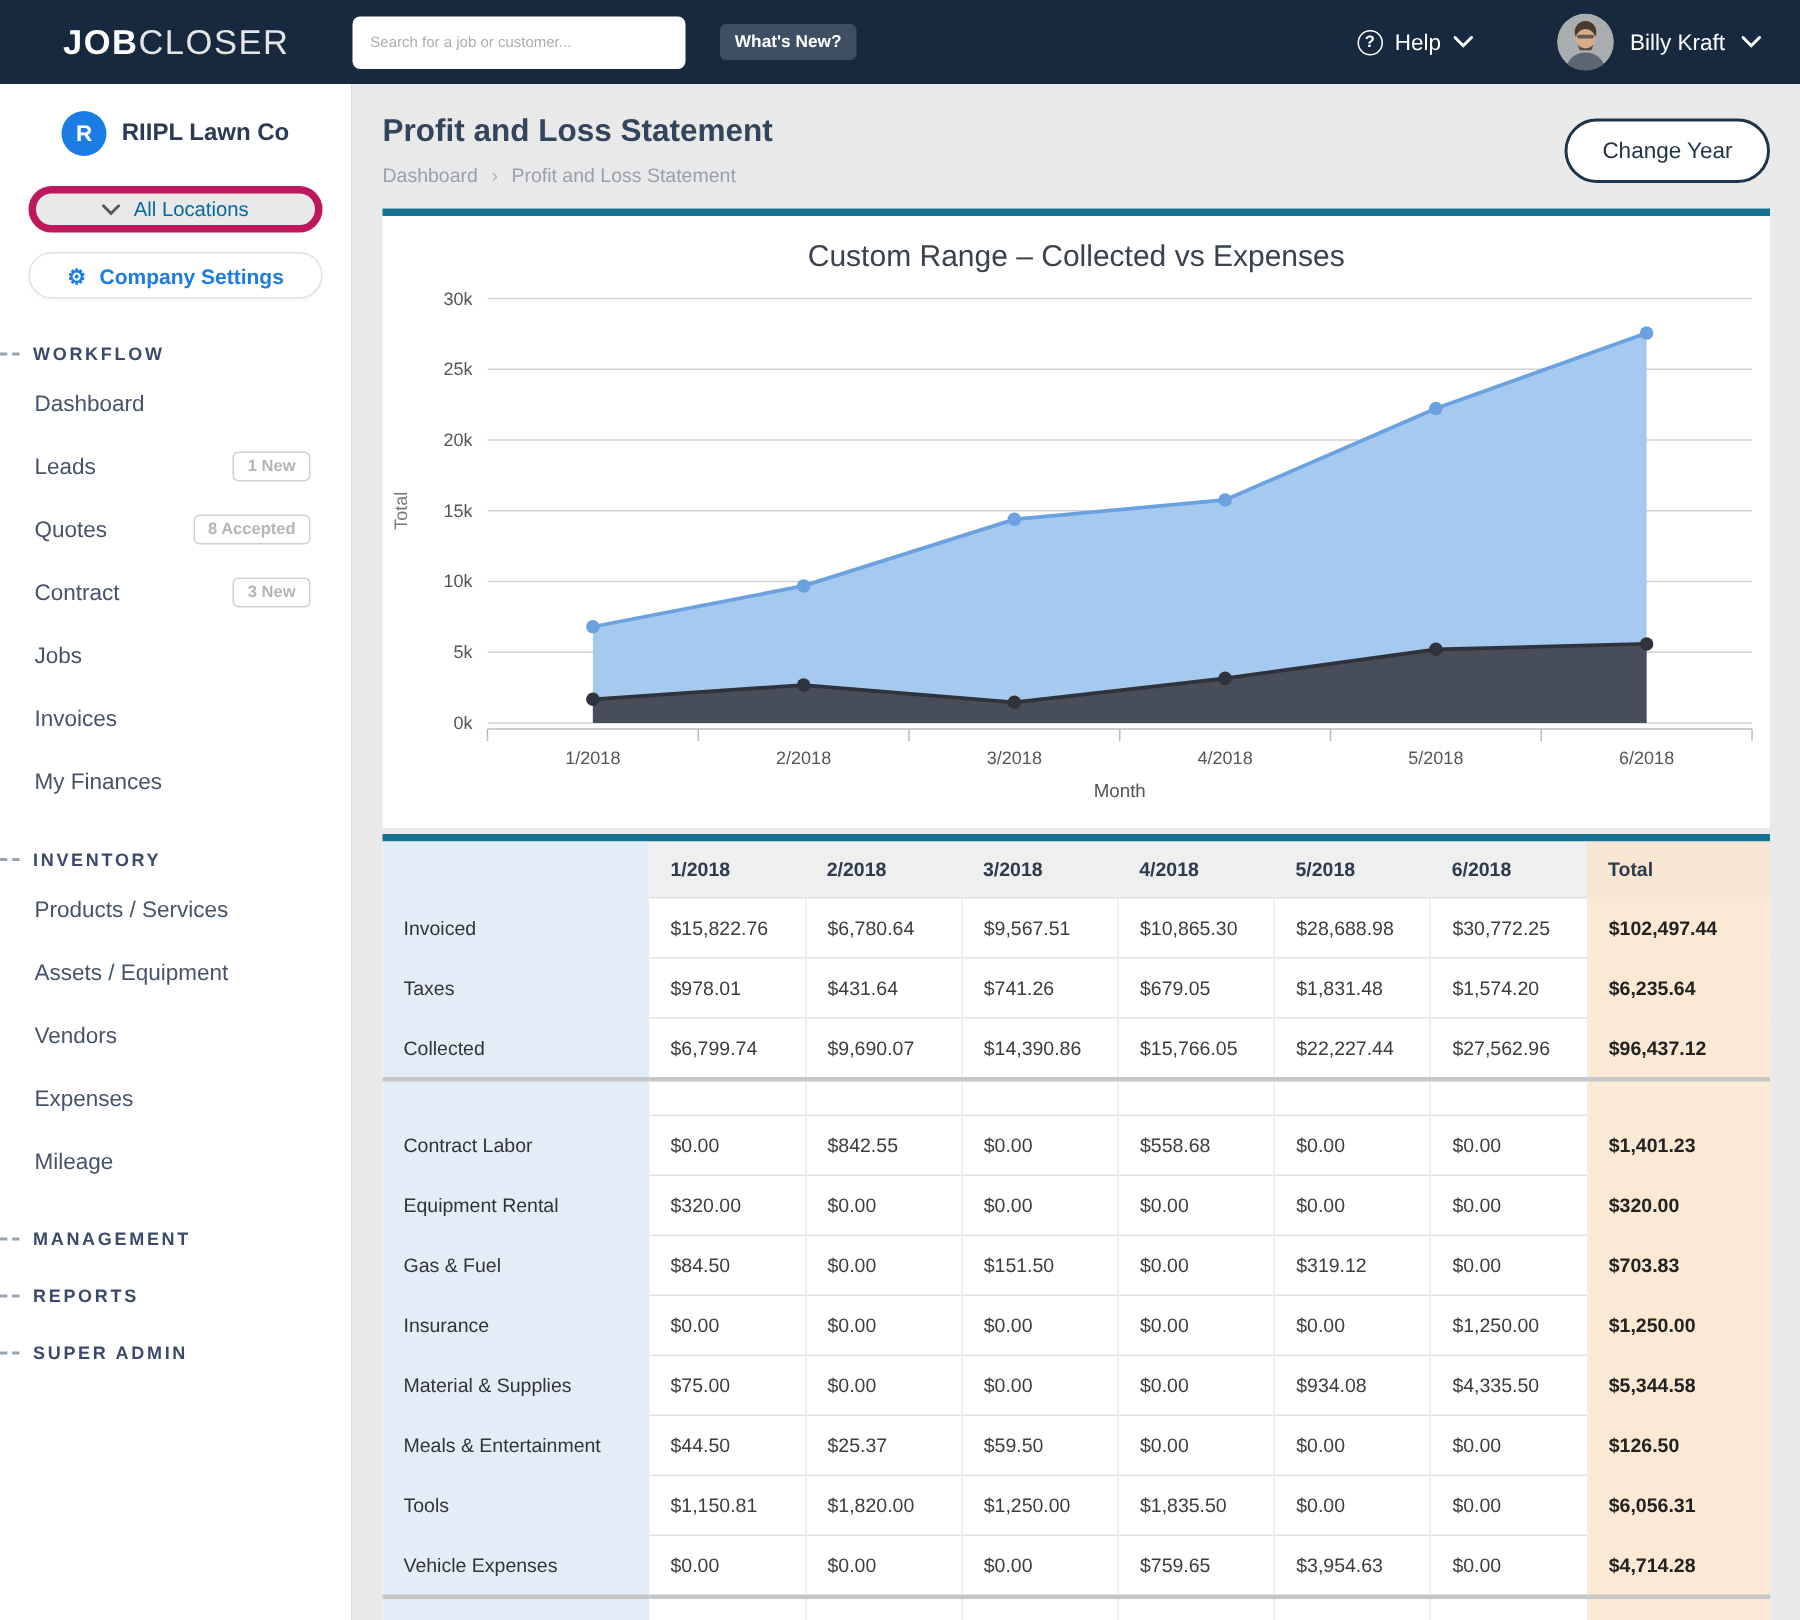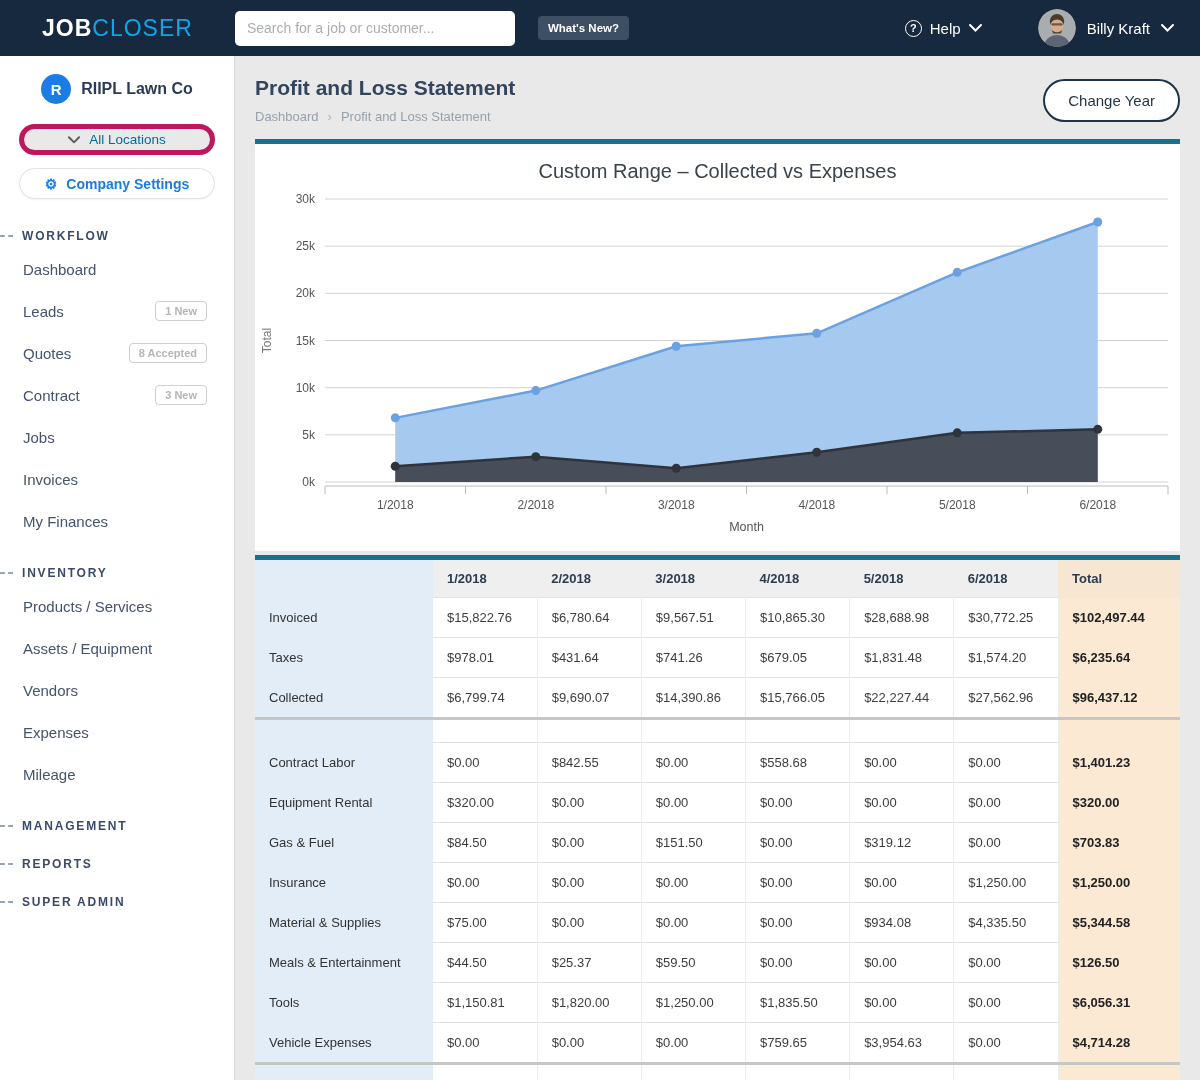--- a/index.html
+++ b/index.html
@@ -4,23 +4,23 @@
 <style>
   * { margin:0; padding:0; box-sizing:border-box; }
   html,body { width:1200px; height:1080px; overflow:hidden; background:#e9e9e9;
               font-family:"Liberation Sans", sans-serif; }
 
   
   .topbar { height:56px; background:#17293e; display:flex; align-items:center;
             padding:0 26px 0 42px; }
   .logo { display:flex; align-items:baseline; cursor:pointer; }
   .logo-bold  { color:#fff; font-weight:800; font-size:23px; letter-spacing:1px; }
-  .logo-light { color:#0ea5e9; font-weight:300; font-size:23px; letter-spacing:1px; }
-  .search { margin-left:42px; width:280px; height:35px; border:none; border-radius:5px;
-            padding:0 12px; font-size:14px; color:#333; outline:none;
+  .logo-light { color:#e5e5e5; font-weight:300; font-size:23px; letter-spacing:1px; }
+  .search { margin-left:42px; width:222px; height:35px; border:none; border-radius:5px;
+            padding:0 12px; font-size:10px; color:#333; outline:none;
             font-family:"Liberation Sans", sans-serif; }
   .search::placeholder { color:#a9aeb3; }
   .whats-new { margin-left:23px; background:#3e4e63; color:#fff; border:none;
                border-radius:4px; font-size:11.5px; font-weight:700; padding:6px 10px;
                cursor:pointer; font-family:"Liberation Sans", sans-serif; }
   .tb-spacer { flex:1; }
   .help { display:flex; align-items:center; gap:8px; color:#fff; font-size:15px;
           cursor:pointer; margin-right:56px; }
   .qicon { width:17px; height:17px; border:1.5px solid #fff; border-radius:50%;
            font-size:11px; line-height:14px; text-align:center; font-weight:700; }

